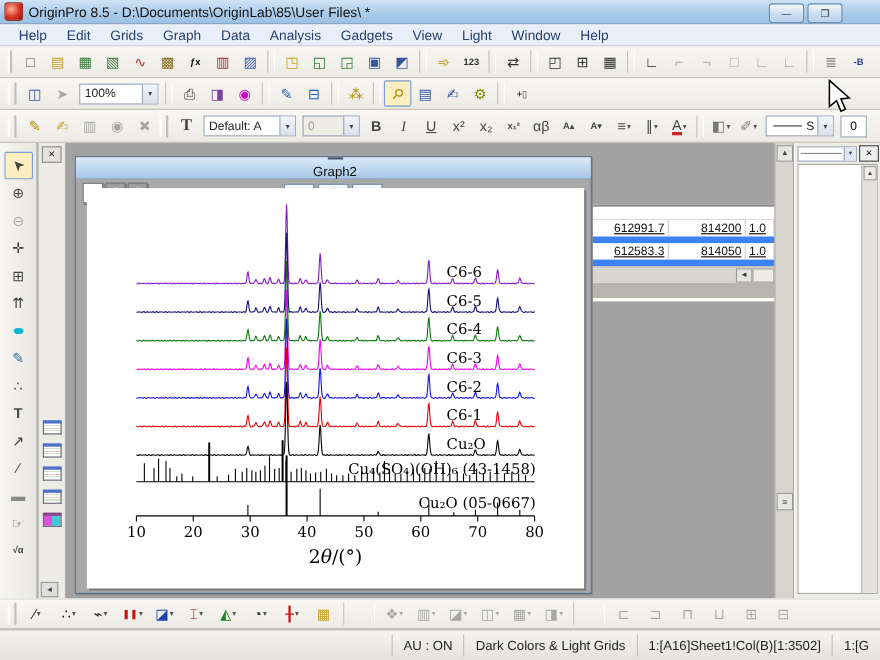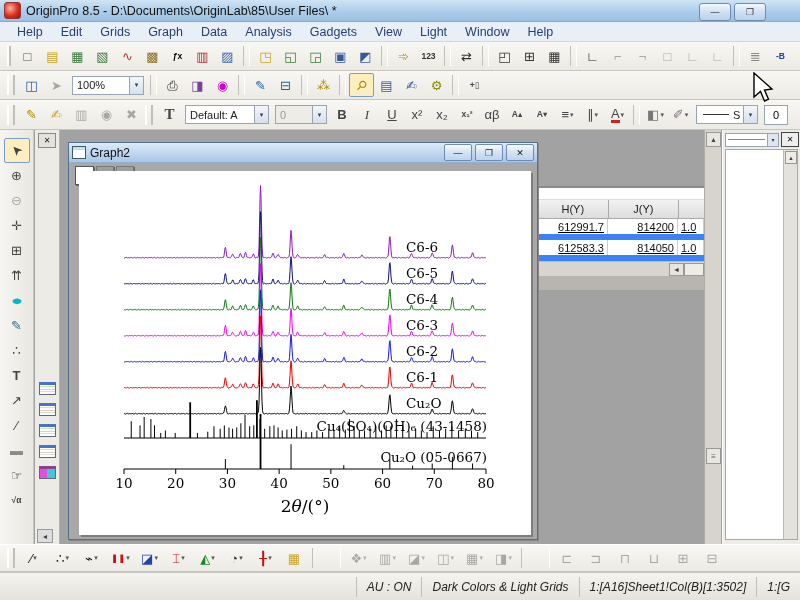--- a/index.html
+++ b/index.html
@@ -95,41 +95,41 @@
   #rightpanel .closebox{width:16px;height:13px;border:1px solid #444;background:#eee;font-size:8px;
     display:flex;align-items:center;justify-content:center;color:#111;}
   #rightpanel .body{position:absolute;left:2px;top:19px;right:2px;bottom:4px;background:#fff;border:1px solid #aaa;}
   #rightpanel .vsb{position:absolute;right:0;top:0;bottom:0;width:13px;background:#e4e2dc;border-left:1px solid #bbb;}
   #rightpanel .vsb .up{position:absolute;top:1px;left:1px;width:10px;height:11px;border:1px solid #999;background:#efece6;
     font-size:6px;display:flex;align-items:center;justify-content:center;color:#444;}
   
   #graphwin{left:68px;top:142px;width:470px;height:398px;background:#a8a8a8;
     border:1px solid #55708f;box-shadow:1px 1px 0 #888;box-sizing:border-box;}
   #gtitle{height:20px;background:linear-gradient(#dceafa,#b7d1ec 70%,#a9c6e6);border-bottom:1px solid #8fb0d4;
-    display:flex;align-items:center;gap:4px;padding-left:3px;box-sizing:border-box;}
+    display:flex;align-items:center;gap:4px;padding-left:3px;box-sizing:border-box;flex-direction:column;}
   #gico{width:14px;height:13px;border:1px solid #456;background:
     linear-gradient(#bfe4ea 0 3px,#fff 3px);box-sizing:border-box;}
   #gtitle .t{font-size:12px;color:#111;flex:1;}
   #gbtns{display:flex;gap:3px;margin-right:3px;}
   .gbtn{width:26px;height:15px;border:1px solid #6d8cb0;border-radius:2px;
     background:linear-gradient(#f8fbff,#d4e2f2 50%,#bed5ec);display:flex;align-items:center;justify-content:center;
     font-size:9px;color:#222;}
   #gtabs{position:absolute;left:6px;top:23px;display:flex;gap:2px;}
   .gtab{width:16px;height:16px;display:flex;align-items:center;justify-content:center;font-size:11px;
     background:#9e9e9e;color:#f2f2f2;border:1px solid #777;box-shadow:1px 1px 0 #666;}
   .gtab.active{background:#fff;color:#000;font-weight:bold;width:17px;height:17px;border:1px solid #555;}
   #gpage{position:absolute;left:10px;top:28px;width:452px;height:364px;background:#fff;
     box-shadow:2px 2px 0 #7d7d7d;}
   #chart-svg{position:absolute;left:0;top:0;}
   
   #tbbottom{left:0;top:544px;width:800px;height:28px;border-top:1px solid #fff;}
   
   #statusbar{left:0;top:572px;width:800px;height:28px;background:linear-gradient(#f5f4f0,#e4e2db);
     border-top:1px solid #c9c6bf;display:flex;align-items:center;box-sizing:border-box;font-size:12px;color:#222;}
-  .sseg{border-left:1px solid #c2bfb8;height:20px;display:flex;align-items:center;padding:0 10px;white-space:nowrap;font-style:italic;}
+  .sseg{border-left:1px solid #c2bfb8;height:20px;display:flex;align-items:center;padding:0 10px;white-space:nowrap;}
   #status-spacer{flex:1;}
   
   #cursor{left:752px;top:72px;width:26px;height:32px;pointer-events:none;z-index:99;}
 </style>
 </head>
 <body>
 
 <div id="titlebar" class="abs">
   <span id="appicon"></span>
   <span id="title">OriginPro 8.5 - D:\Documents\OriginLab\85\User Files\ *</span>
@@ -476,26 +476,20 @@
       <span class="wicon wicon-sheet"></span>
       <span class="wicon wicon-sheet"></span>
       <span class="wicon wicon-sheet"></span>
       <span class="wicon wicon-matrix"></span>
     </span>
   <span class="scrollbit">◄</span>
 </div>
 
 <div id="wsfrag" class="abs">
   <div class="toprow"></div>
-  <div id="wshead">
-
-  <span class="hc">H(Y)</span>
-      <span class="hc">J(Y)</span>
-      <span class="hc"></span>
-    </div>
   <div>
 
   <div class="wsrow">
         <span class="c">612991.7</span>
         <span class="c">814200</span>
         <span class="c">1.0</span>
       </div>
       <div class="wsrow">
         <span class="c">612583.3</span>
         <span class="c">814050</span>

